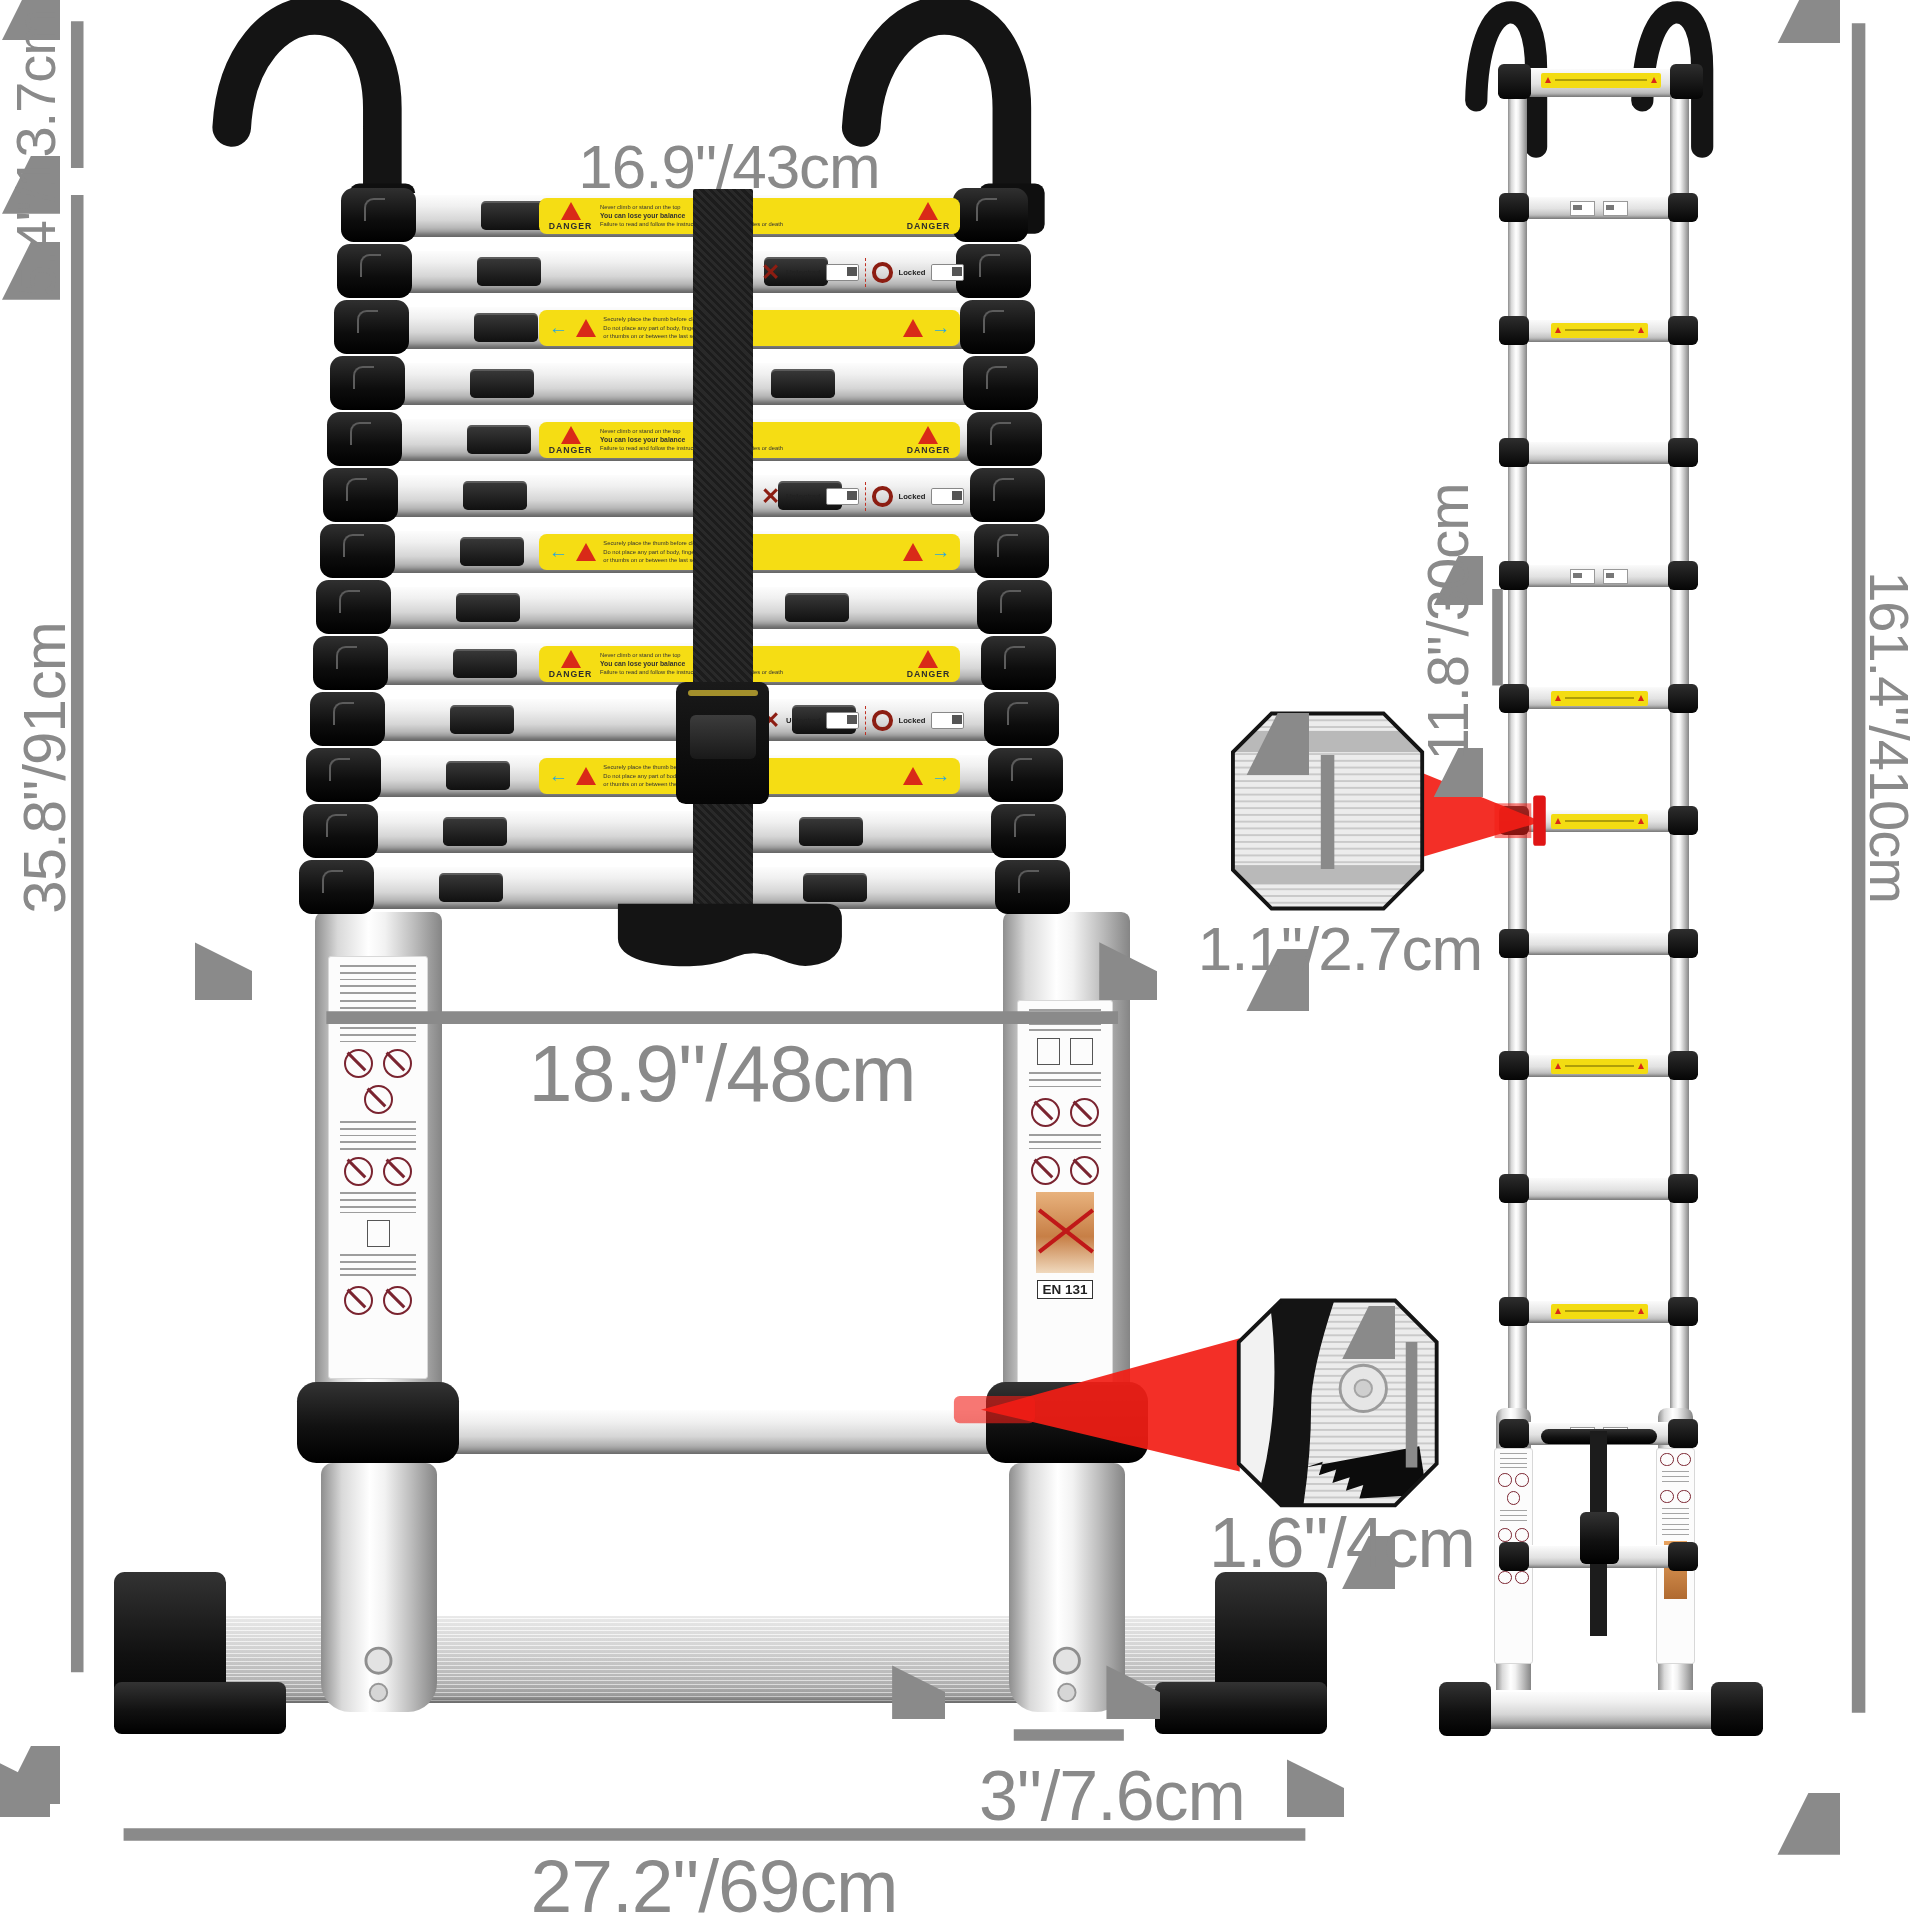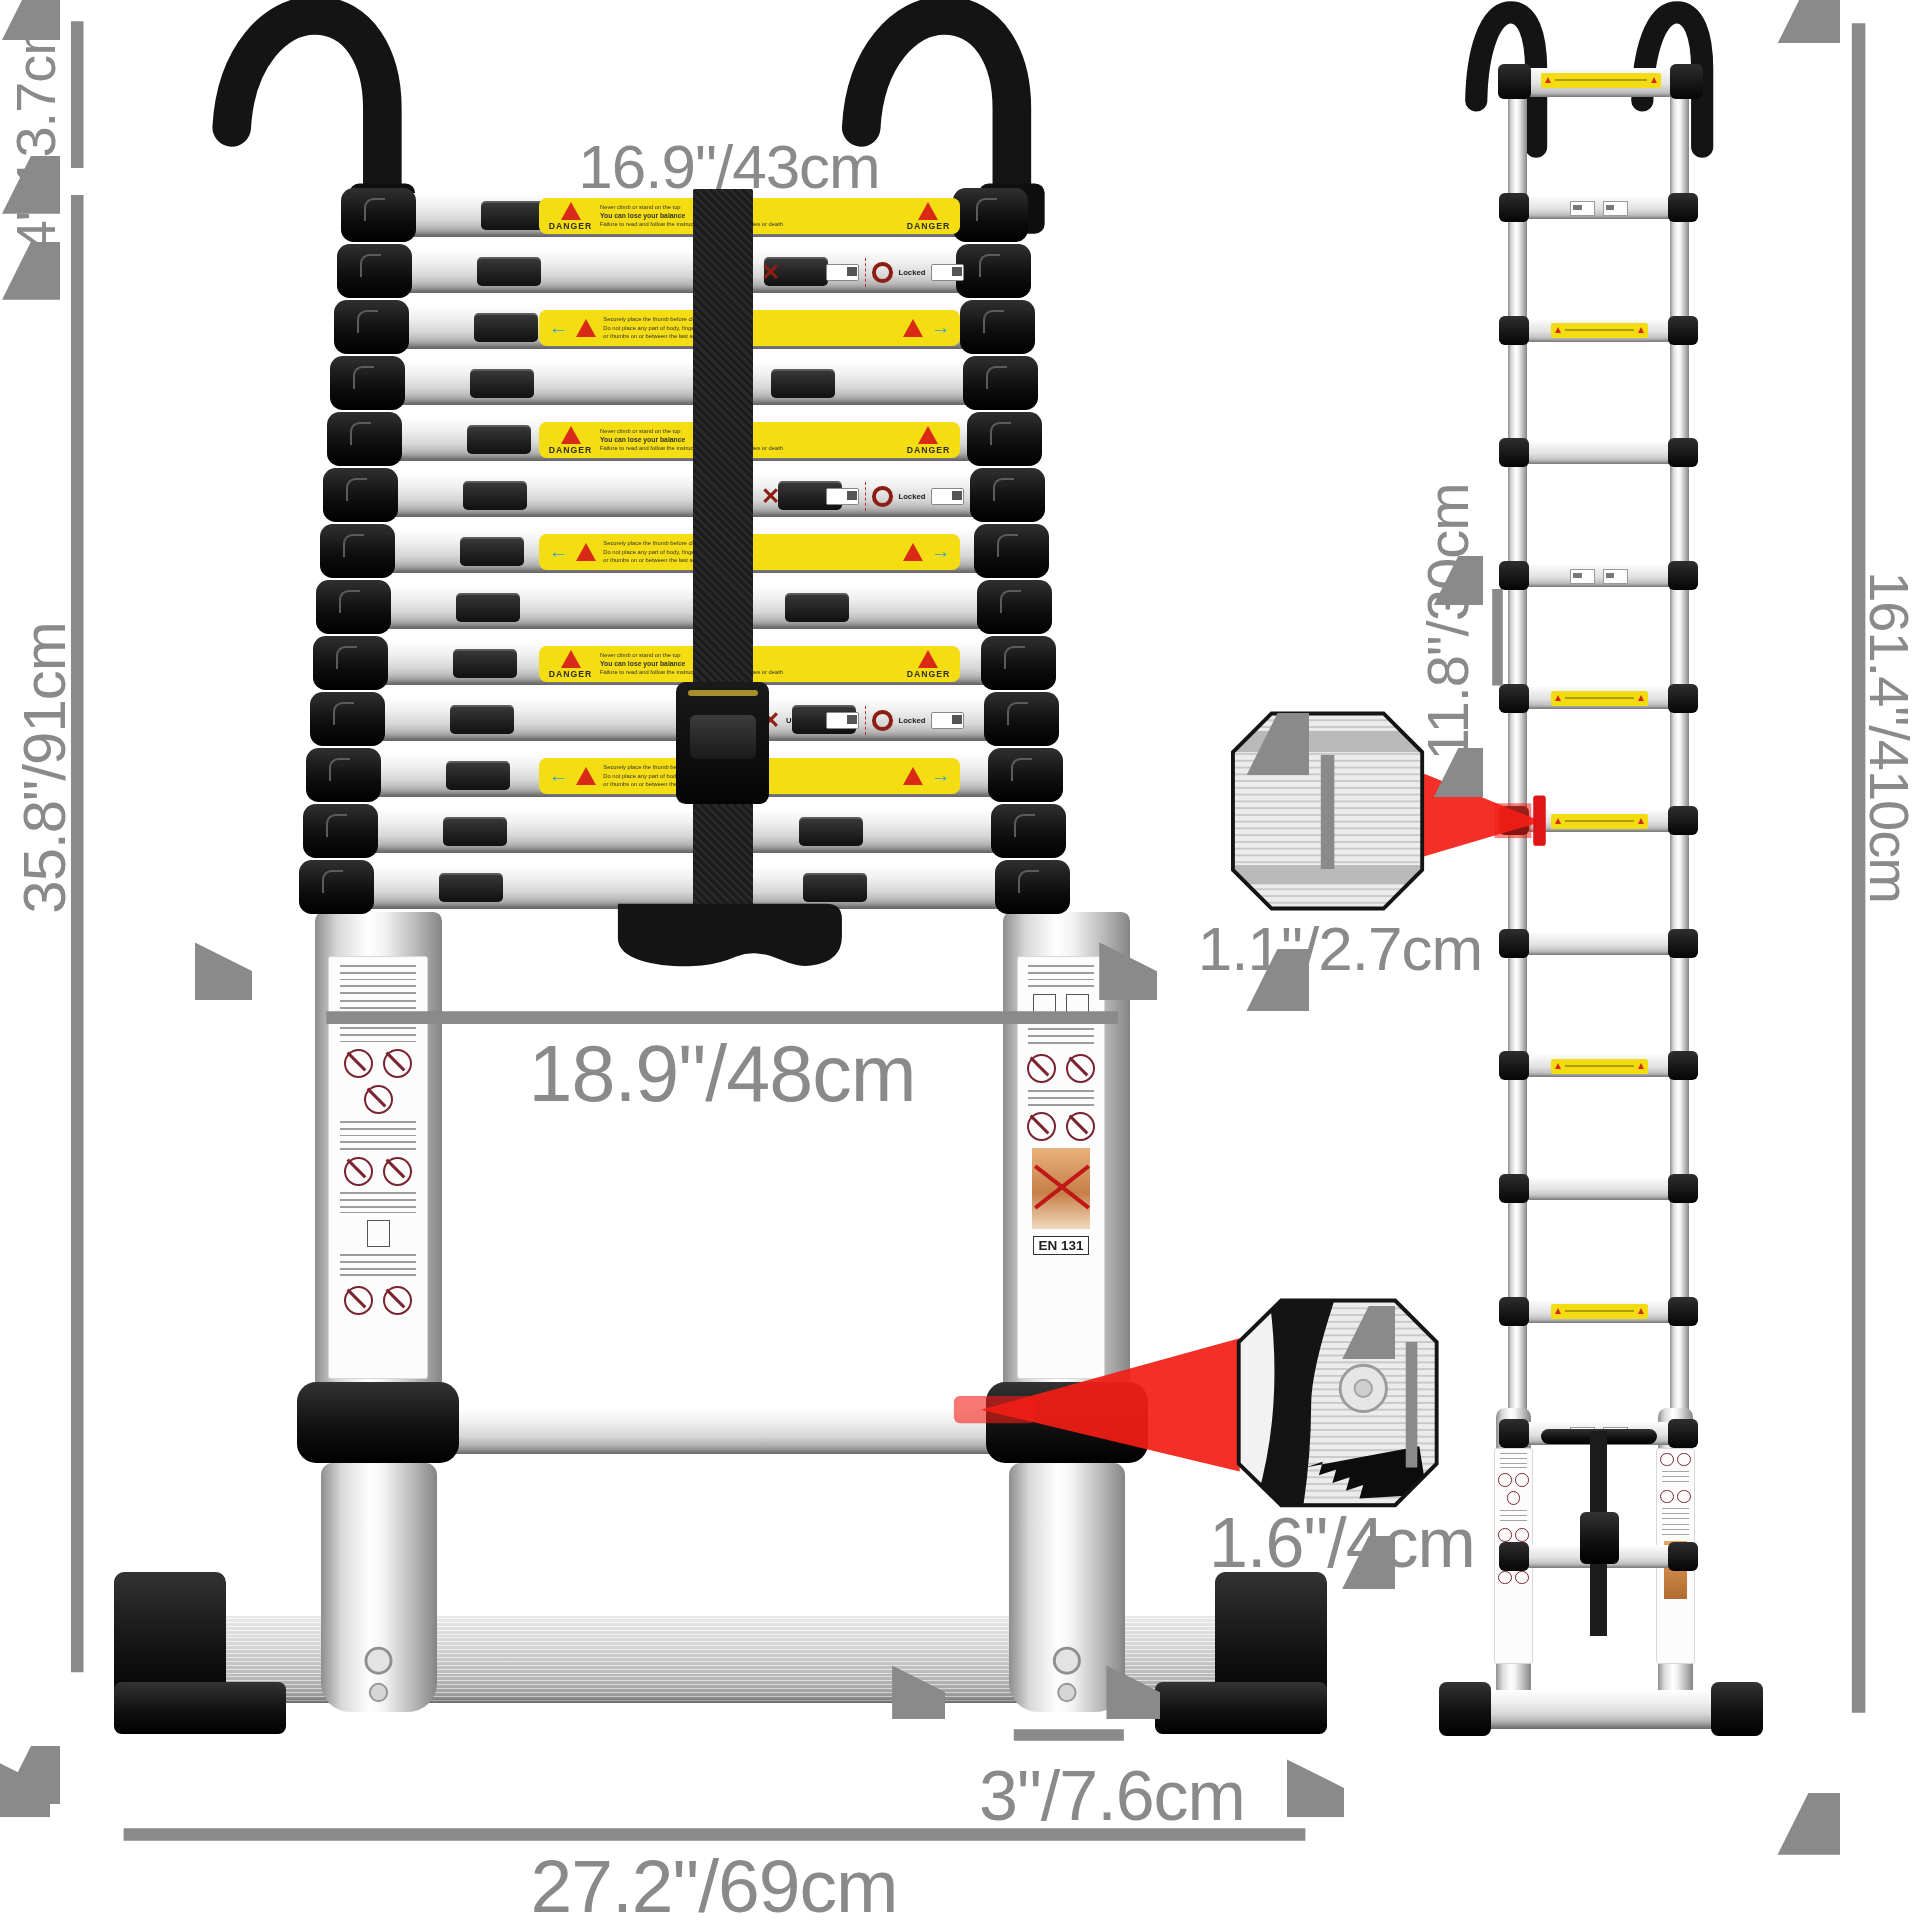--- a/index.html
+++ b/index.html
@@ -114,21 +114,21 @@
       </div>
     <div class="tx" style="height:21px;"></div>
     <div class="sq"></div>
     <div class="tx" style="height:25px;"></div>
     <div class="banrow">
         <div class="ban"></div>
         <div class="ban"></div>
       </div>
   </div>
 
-  <div class="sticker" style="left:1017px;top:956px;width:88px;height:423px;">
+  <div class="sticker" style="left:1017px;top:1000px;width:96px;height:423px;">
     <div class="tx" style="height:23px;"></div>
     <div class="banrow">
         <div class="sq"></div>
         <div class="sq"></div>
       </div>
     <div class="tx" style="height:19.3px;"></div>
     <div class="banrow">
         <div class="ban"></div>
         <div class="ban"></div>
       </div>

